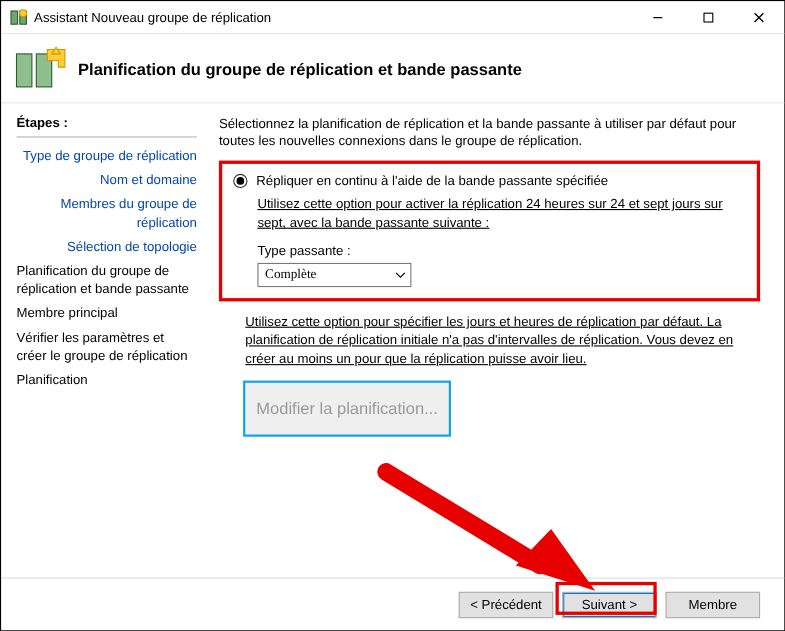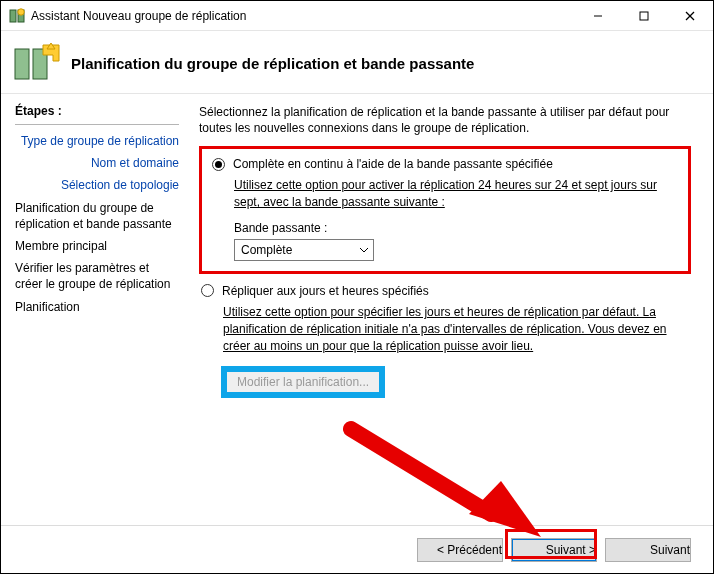--- a/index.html
+++ b/index.html
@@ -27,32 +27,32 @@
   .content { flex: 1; padding: 10px 22px 10px 8px; position: relative; }
   .intro { font-size: 12px; line-height: 1.35; margin-bottom: 10px; }
 
   .redbox { border: 3px solid #e60000; padding: 8px 10px 10px 10px; margin-bottom: 10px; }
   .opt-row { display: flex; align-items: center; margin-bottom: 6px; }
   .radio { width: 13px; height: 13px; border: 1px solid #333; border-radius: 50%; margin-right: 8px; position: relative; background: #fff; }
   .radio.checked::after { content: ""; position: absolute; top: 2px; left: 2px; width: 7px; height: 7px; background: #000; border-radius: 50%; }
   .opt-label { font-size: 12px; }
   .opt-desc { font-size: 12px; line-height: 1.4; margin: 0 0 10px 22px; text-decoration: underline; }
   .field-label { font-size: 12px; margin: 4px 0 4px 22px; }
-  .select { margin-left: 22px; width: 140px; height: 22px; border: 1px solid #7a7a7a; display: flex; align-items: center; justify-content: space-between; padding: 0 4px 0 6px; background: #fff; font-size: 12px; }
+  .select { margin-left: 22px; width: 140px; height: 22px; border: 1px solid #7a7a7a; display: flex; align-items: center; justify-content: space-between; padding: 0 4px 0 6px; background: #fff; font-size: 12px; font-family: Liberation Serif, serif; }
   .select .chev { width: 10px; height: 10px; display: inline-flex; align-items: center; justify-content: center; }
 
   .opt2 { margin: 6px 0 2px 2px; }
   .opt2 .radio { border-color: #333; }
   .opt2 .opt-label { color: #000; }
   .opt2-desc { font-size: 12px; line-height: 1.4; margin: 2px 0 12px 24px; color: #000; text-decoration: underline; }
 
-  .disabled-btn { display: inline-block; border: 6px solid #0ea5e9; background: #efefef; color: #9a9a9a; font-size: 12px; padding: 3px 10px; margin-left: 22px; }
+  .disabled-btn { display: inline-block; border: 2px solid #0ea5e9; background: #efefef; color: #9a9a9a; font-size: 15px; padding: 15px 10px; margin-left: 22px; }
 
   .footer { height: 48px; border-top: 1px solid #dcdcdc; display: flex; align-items: center; justify-content: flex-end; padding: 0 22px; gap: 8px; }
-  .btn { border: 1px solid #adadad; background: #e1e1e1; font-size: 12px; padding: 4px 0; text-align: right; min-width: 86px; }
+  .btn { border: 1px solid #adadad; background: #e1e1e1; font-size: 12px; padding: 4px 0; text-align: center; min-width: 86px; }
   .btn.default { box-shadow: 0 0 0 1px #0078d7 inset; }
 
   
   .overlay { position: absolute; pointer-events: none; }
   .red-arrow { position: absolute; left: 340px; top: 418px; width: 200px; height: 120px; }
   .red-highlight { position: absolute; border: 3px solid #e60000; width: 92px; height: 30px; left: 504px; top: 528px; }
 </style>
 </head>
 <body>
 
@@ -99,63 +99,58 @@
     <span class="htitle">Planification du groupe de réplication et bande passante</span>
   </div>
 
   <div class="body">
 
     <div class="sidebar">
       <div class="shead">Étapes :</div>
       <hr>
       <div class="side-item link">Type de groupe de réplication</div>
       <div class="side-item link">Nom et domaine</div>
+      <div class="side-item link">Membres du groupe de réplication</div>
       <div class="side-item link">Sélection de topologie</div>
       <div class="side-item current">Planification du groupe de réplication et bande passante</div>
       <div class="side-item plain">Membre principal</div>
       <div class="side-item plain">Vérifier les paramètres et créer le groupe de réplication</div>
       <div class="side-item plain">Planification</div>
     </div>
 
     <div class="content">
       <div class="intro">Sélectionnez la planification de réplication et la bande passante à utiliser par défaut pour toutes les nouvelles connexions dans le groupe de réplication.</div>
 
       <div class="redbox">
         <div class="opt-row">
           <span class="radio checked"></span>
-          <span class="opt-label">Complète en continu à l'aide de la bande passante spécifiée</span>
+          <span class="opt-label">Répliquer en continu à l'aide de la bande passante spécifiée</span>
         </div>
         <div class="opt-desc">Utilisez cette option pour activer la réplication 24 heures sur 24 et sept jours sur sept, avec la bande passante suivante :</div>
-        <div class="field-label">Bande passante :</div>
+        <div class="field-label">Type passante :</div>
         <div class="select">
           <span>Complète</span>
           <span class="chev">
             <svg width="10" height="10" viewBox="0 0 10 10">
                 <polyline points="1,3 5,7 9,3" fill="none" stroke="#000" stroke-width="1"></polyline>
               </svg>
           </span>
         </div>
       </div>
 
-      <div class="opt2">
-        <div class="opt-row">
-          <span class="radio"></span>
-          <span class="opt-label">Répliquer aux jours et heures spécifiés</span>
-        </div>
-      </div>
       <div class="opt2-desc">Utilisez cette option pour spécifier les jours et heures de réplication par défaut. La planification de réplication initiale n'a pas d'intervalles de réplication. Vous devez en créer au moins un pour que la réplication puisse avoir lieu.</div>
 
       <div class="disabled-btn">Modifier la planification...</div>
     </div>
   </div>
 
   <div class="footer">
     <div class="btn">&lt; Précédent</div>
     <div class="btn default">Suivant &gt;</div>
-    <div class="btn">Suivant</div>
+    <div class="btn">Membre</div>
   </div>
 
   <svg class="overlay red-arrow" viewBox="0 0 200 120">
     <defs></defs>
     <line x1="10" y1="10" x2="150" y2="95" stroke="#e60000" stroke-width="16" stroke-linecap="round"></line>
     <polygon points="200,118 128,95 160,62" fill="#e60000"></polygon>
   </svg>
   <div class="overlay red-highlight"></div>
 
 </div>

